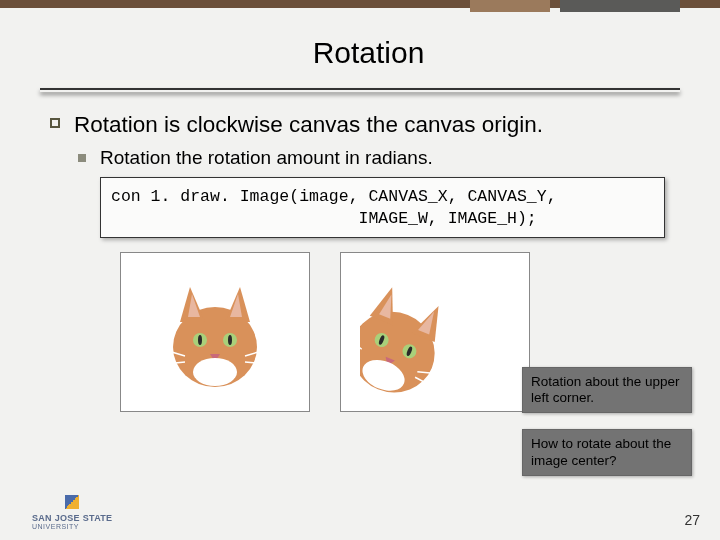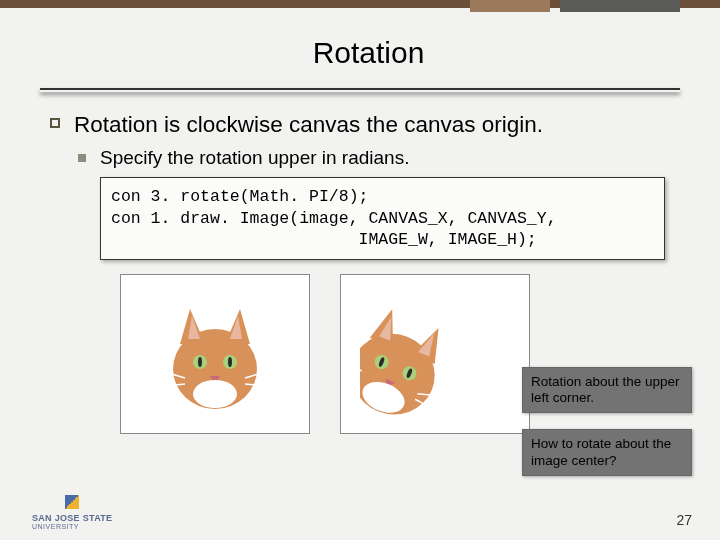--- a/index.html
+++ b/index.html
@@ -154,21 +154,21 @@
     flex-direction: column;
   }
   .logo-square {
     width: 14px;
     height: 14px;
     background: linear-gradient(135deg,#4a6baa 50%,#f0b030 50%);
   }
   .page-num {
     position: absolute;
     bottom: 12px;
-    right: 28px;
+    right: 20px;
     font-size: 14px;
     color: #333;
   }
 </style>
 </head>
 <body>
 
 <div class="topbar"></div>
 
 <div class="title-area">
@@ -178,25 +178,24 @@
 
 <div class="content">
 
   <div class="bullet-row">
     <div class="bullet-square"></div>
     <div class="main-text">Rotation is clockwise canvas the canvas origin.</div>
   </div>
 
   <div class="sub-row">
     <div class="bullet-square small"></div>
-    <div class="sub-text">Specify the rotation upper in radians.</div>
+    <div class="sub-text">Rotation the rotation amount in radians.</div>
   </div>
 
   <div class="code-box">
-    <div class="code-line">con 3. rotate(Math. PI/8);</div>
     <div class="code-line">con 1. draw. Image(image, CANVAS_X, CANVAS_Y,</div>
     <div class="code-line">                         IMAGE_W, IMAGE_H);</div>
   </div>
 
   <div class="images-row">
     <div class="img-frame">
       <svg width="110" height="120" viewBox="0 0 110 120">
         <rect x="0" y="0" width="110" height="120" fill="#fff"></rect>
         <ellipse cx="55" cy="75" rx="42" ry="40" fill="#d9915a"></ellipse>
         <path d="M20 50 L30 15 L45 50 Z" fill="#d9915a"></path>

